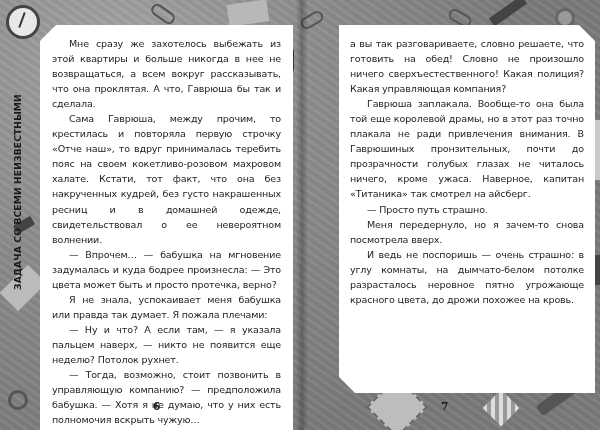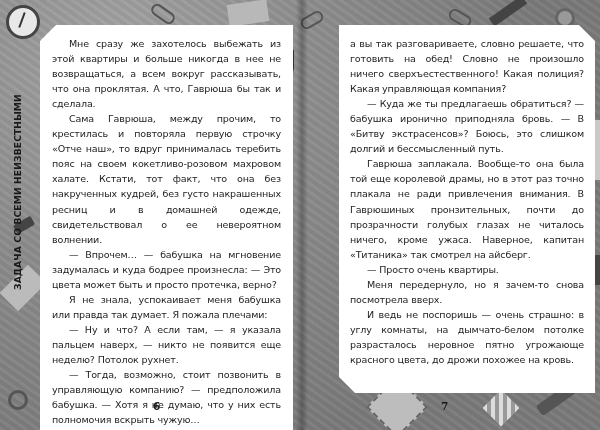--- a/index.html
+++ b/index.html
@@ -147,21 +147,20 @@
       <p>— Тогда, возможно, стоит позвонить в управляющую компанию? — предположила бабушка. — Хотя я не думаю, что у них есть полномочия вскрыть чужую…</p>
       <p>Раздался сухой треск. Мы с бабушкой повернулись и увидели, что Гаврюша держит в руках сломанную пополам расческу.</p>
 
     </div>
   </div>
   <div class="page-num page-num-left">6</div>
 
   <div class="page page-right">
     <div class="text">
       <p class="noindent">а вы так разговариваете, словно решаете, что готовить на обед! Словно не произошло ничего сверхъестественного! Какая полиция? Какая управляющая компания?</p>
-      <p>— Куда же ты предлагаешь обратиться? — бабушка иронично приподняла бровь. — В «Битву экстрасенсов»? Боюсь, это слишком долгий и бессмысленный путь.</p>
       <p>Гаврюша заплакала. Вообще-то она была той еще королевой драмы, но в этот раз точно плакала не ради привлечения внимания. В Гаврюшиных пронзительных, почти до прозрачности голубых глазах не читалось ничего, кроме ужаса. Наверное, капитан «Титаника» так смотрел на айсберг.</p>
-      <p>— Просто очень квартиры.</p>
+      <p>— Просто путь страшно.</p>
       <p>Меня передернуло, но я зачем-то снова посмотрела вверх.</p>
       <p>И ведь не поспоришь — очень страшно: в углу комнаты, на дымчато-белом потолке разрасталось неровное пятно угрожающе красного цвета, до дрожи похожее на кровь.</p>
     </div>
   </div>
   <div class="page-num page-num-right">7</div>
 </div>
 
 </body></html>

